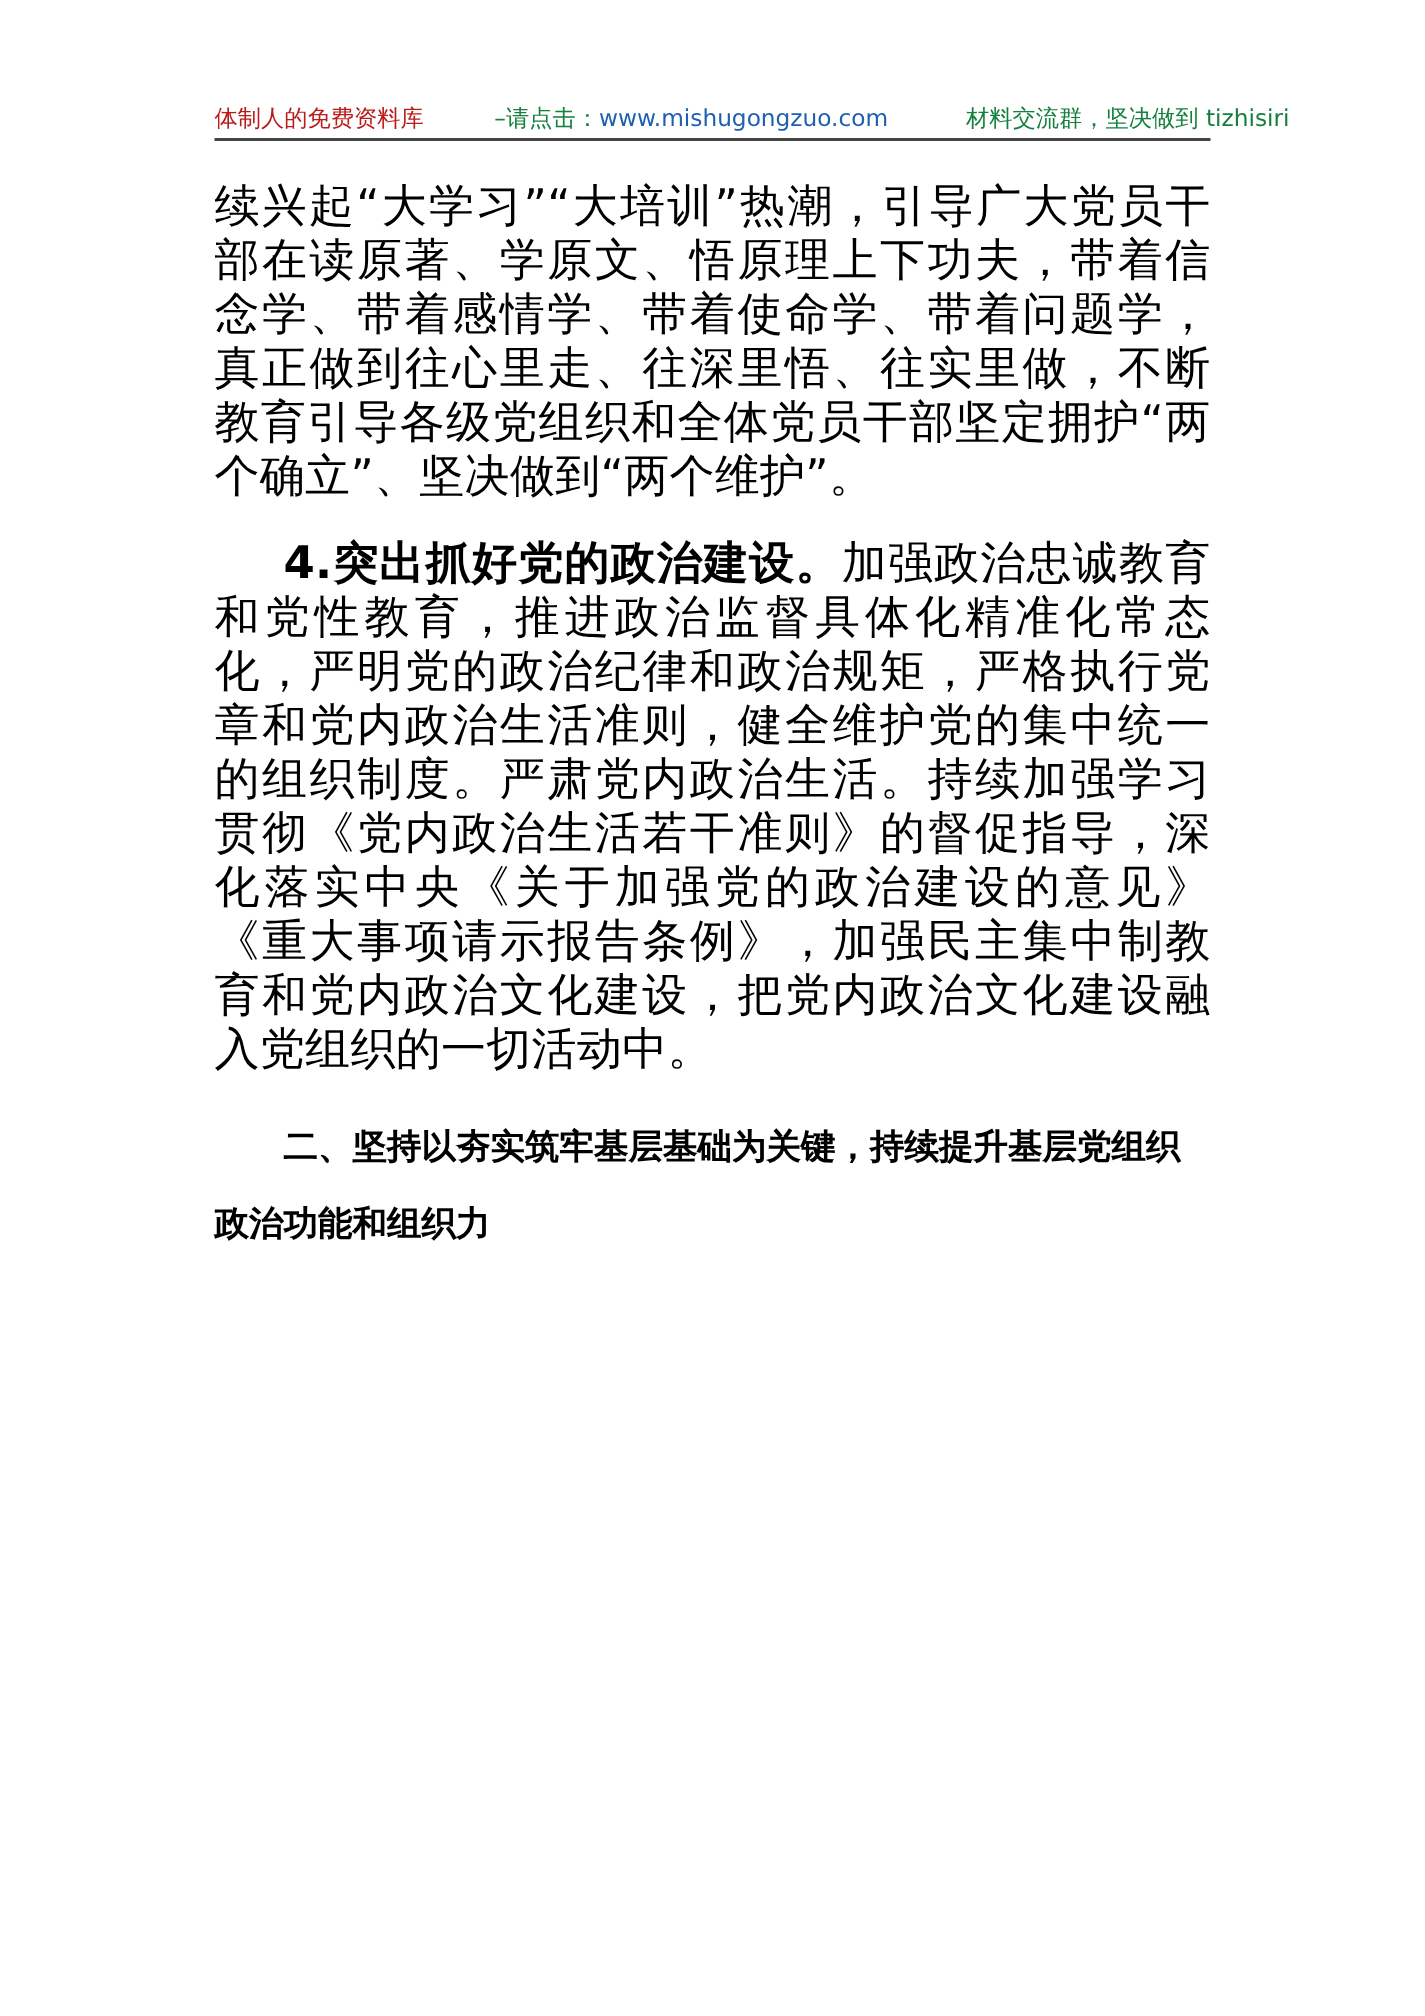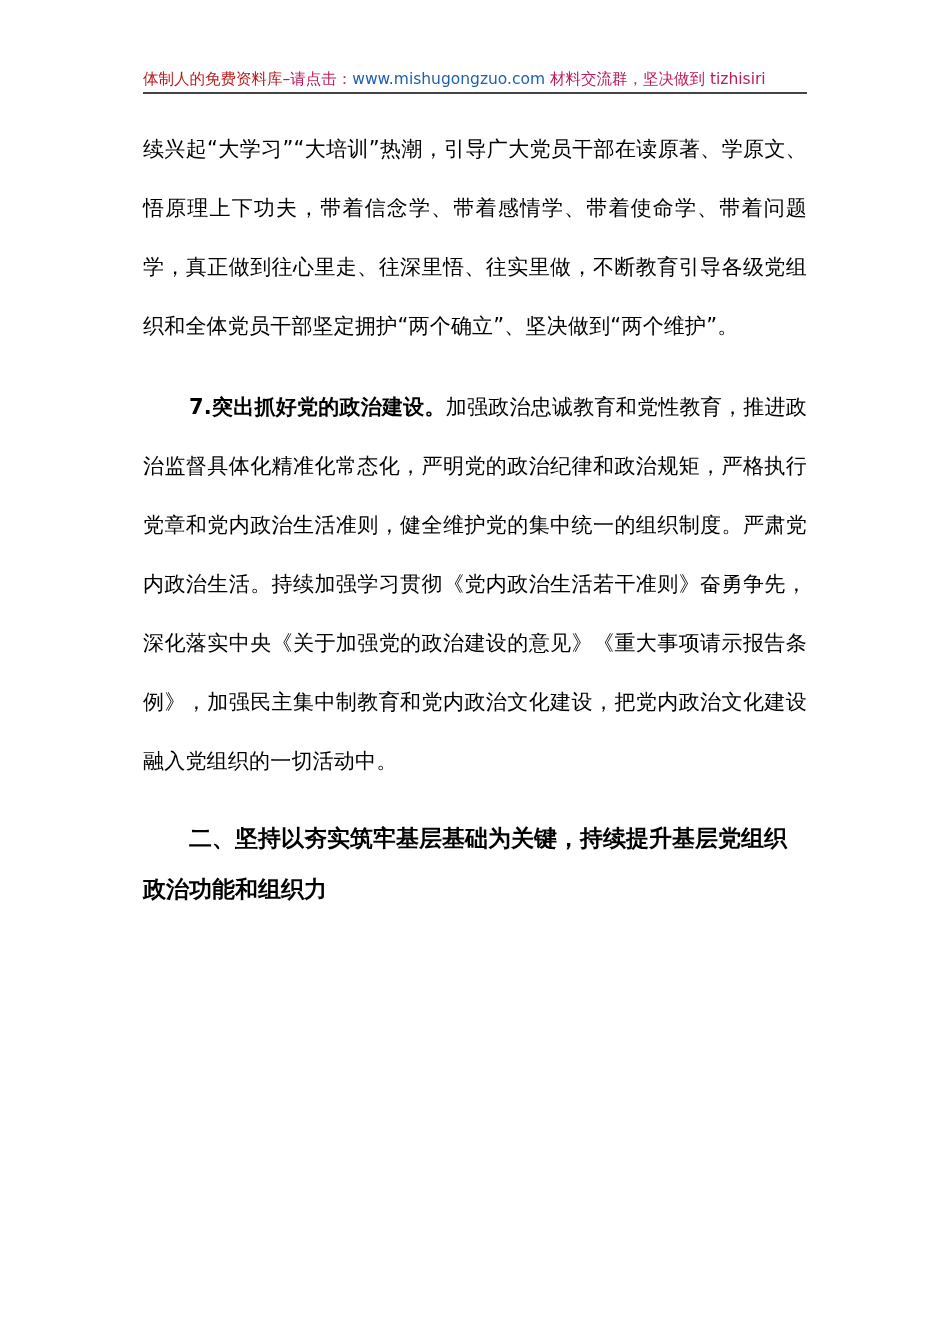--- a/index.html
+++ b/index.html
@@ -2,37 +2,37 @@
 <html><head>
 <meta charset="utf-8">
 <style>
   html, body { margin: 0; padding: 0; background: #ffffff; }
   body { width: 950px; height: 1344px; position: relative; overflow: hidden;
          font-family: "DejaVu Sans", "Liberation Sans", sans-serif; color: #000; }
   .header { position: absolute; left: 143px; top: 68px; width: 664px; height: 26px;
             font-size: 15.5px; white-space: nowrap; line-height: 22px; }
   .header .brand { color: #b91c1c; }
   .header .link { color: #1f5fb0; }
-  .header .plain { color: #be185d; }
+  .header .plain { color: #15803d; margin-left: 47px; }
   .header-rule { position: absolute; left: 143px; top: 92px; width: 664px; height: 2px; background: #444; }
   .body { position: absolute; left: 143px; top: 120px; width: 664px; }
-  .para { font-size: 21px; line-height: 59px; margin: 0 0 22px 0; text-align: justify; letter-spacing: 0.2px; }
+  .para { font-size: 30px; line-height: 36px; margin: 0 0 22px 0; text-align: justify; letter-spacing: 0.2px; }
   .para.indent { text-indent: 46px; }
   .bold { font-weight: bold; }
   .heading { font-size: 23px; line-height: 50.5px; font-weight: bold; text-indent: 46px; margin: 0; }
 </style>
 </head>
 <body>
 
 <div class="header">
   <span class="brand">体制人的免费资料库</span><span class="plain">–请点击：</span><span class="link">www.mishugongzuo.com</span><span class="plain"> 材料交流群，坚决做到 tizhisiri</span>
 </div>
 <div class="header-rule"></div>
 
 <div class="body">
   <p class="para">
     <span>续兴起“大学习”“大培训”热潮，引导广大党员干部在读原著、学原文、悟原理上下功夫，带着信念学、带着感情学、带着使命学、带着问题学，真正做到往心里走、往深里悟、往实里做，不断教育引导各级党组织和全体党员干部坚定拥护“两个确立”、坚决做到“两个维护”。</span>
   </p>
   <p class="para indent">
-    <span class="bold">7.突出抓好党的政治建设。</span><span>加强政治忠诚教育和党性教育，推进政治监督具体化精准化常态化，严明党的政治纪律和政治规矩，严格执行党章和党内政治生活准则，健全维护党的集中统一的组织制度。严肃党内政治生活。持续加强学习贯彻《党内政治生活若干准则》奋勇争先，深化落实中央《关于加强党的政治建设的意见》《重大事项请示报告条例》，加强民主集中制教育和党内政治文化建设，把党内政治文化建设融入党组织的一切活动中。</span>
+    <span class="bold">4.突出抓好党的政治建设。</span><span>加强政治忠诚教育和党性教育，推进政治监督具体化精准化常态化，严明党的政治纪律和政治规矩，严格执行党章和党内政治生活准则，健全维护党的集中统一的组织制度。严肃党内政治生活。持续加强学习贯彻《党内政治生活若干准则》的督促指导，深化落实中央《关于加强党的政治建设的意见》《重大事项请示报告条例》，加强民主集中制教育和党内政治文化建设，把党内政治文化建设融入党组织的一切活动中。</span>
   </p>
   <p class="heading">二、坚持以夯实筑牢基层基础为关键，持续提升基层党组织政治功能和组织力</p>
 </div>
 
 </body></html>

